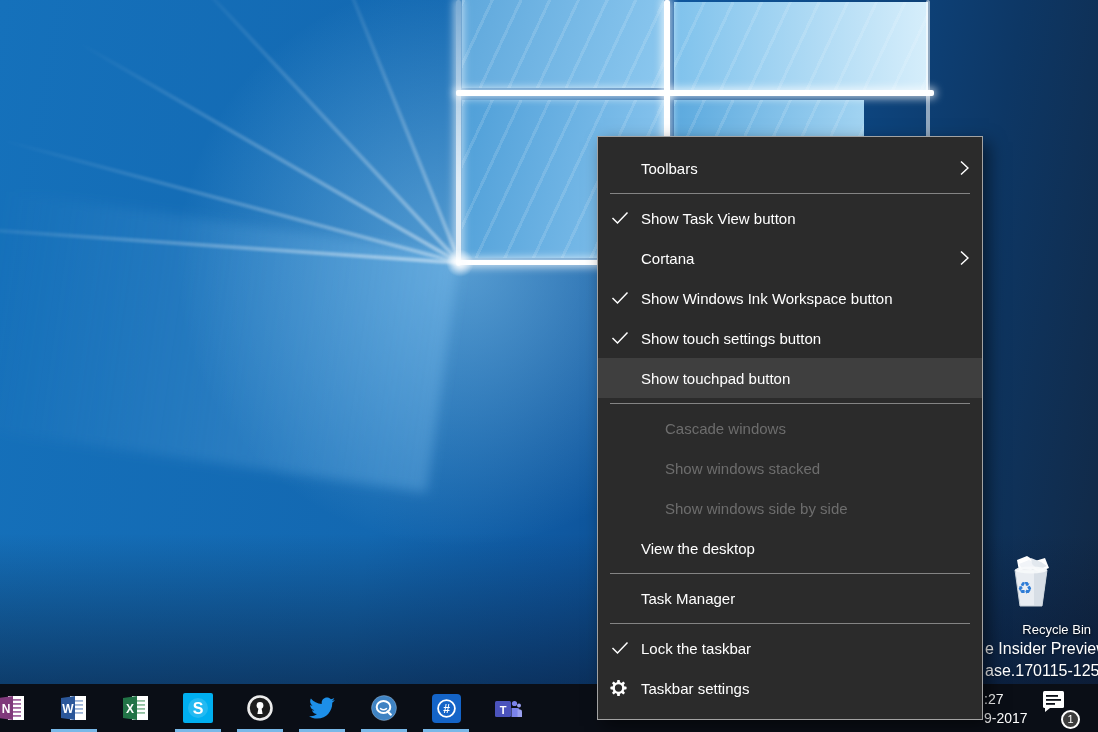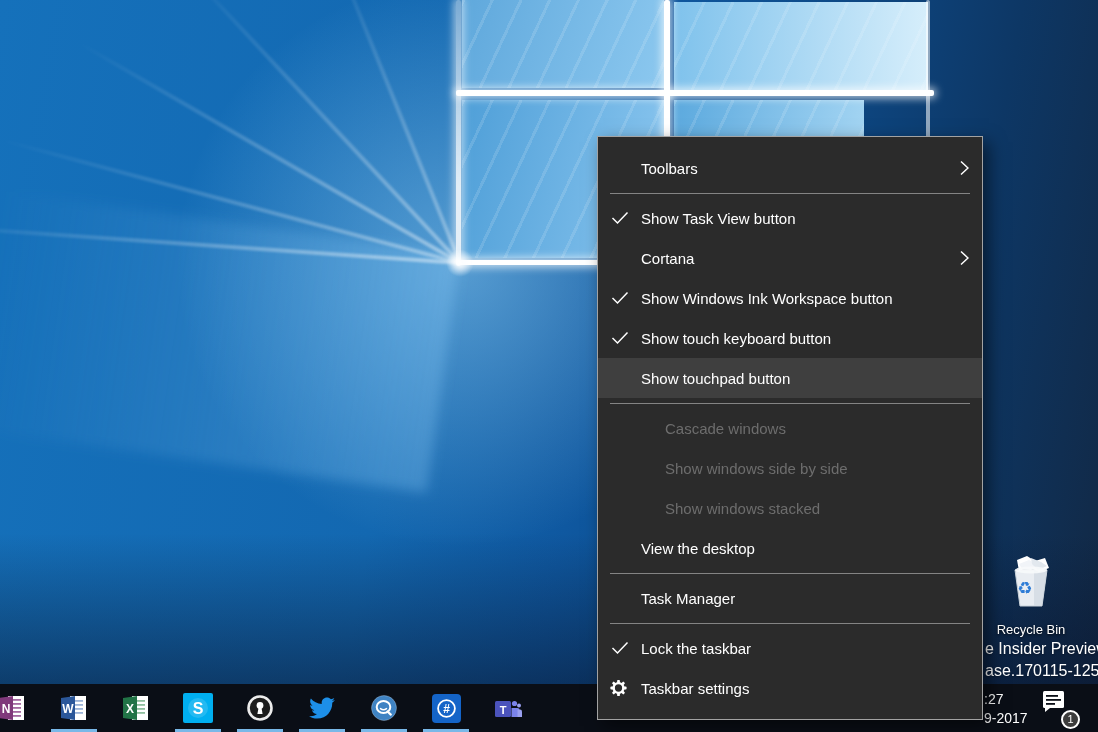--- a/index.html
+++ b/index.html
@@ -50,21 +50,21 @@
     background:linear-gradient(to left, rgba(140,205,250,.30), rgba(140,205,250,0) 72%);filter:blur(6px);}
   #beam-1{width:640px;transform:rotate(4deg);opacity:.55;}
   #beam-2{width:560px;transform:rotate(15deg);opacity:.45;}
   #beam-3{width:520px;transform:rotate(30deg);opacity:.5;}
   #beam-4{width:470px;transform:rotate(47deg);opacity:.45;}
   #beam-5{width:430px;transform:rotate(68deg);opacity:.4;}
   #beam-glow{position:absolute;left:-14px;top:-14px;width:28px;height:28px;border-radius:50%;
     background:radial-gradient(circle, rgba(255,255,255,.95), rgba(255,255,255,0) 70%);}
   
   #recycle-bin{position:absolute;left:1005px;top:554px;width:52px;height:58px;z-index:5;cursor:default;}
-  #recycle-bin-label{position:absolute;left:971px;top:622px;width:120px;text-align:center;
+  #recycle-bin-label{position:absolute;left:971px;top:622px;width:120px;text-align:right;
     color:#fff;font-size:13px;text-shadow:0 1px 3px rgba(0,0,0,.9);z-index:5;}
   .watermark{position:absolute;left:985px;color:var(--watermark-text,#ffffff);font-size:16px;z-index:5;
     text-shadow:0 1px 2px rgba(0,0,0,.35);white-space:nowrap;}
   #watermark-line1{top:640px;}
   #watermark-line2{top:662px;}
   
   #context-menu{
     position:absolute;left:597px;top:136px;width:386px;box-sizing:border-box;
     background:var(--menu-bg,#2b2b2b);
     border:1px solid var(--menu-border,#a3a3a3);
@@ -173,42 +173,42 @@
     </svg>
 
     <span class="menu-label">Show Windows Ink Workspace button</span>
 
   </div>
     <div class="menu-item checked">
     <svg class="menu-check" width="18" height="14" viewBox="0 0 18 14">
       <path d="M1.5 7 L6.5 12 L16.5 1.5" fill="none" stroke="currentColor" stroke-width="1.5"></path>
     </svg>
 
-    <span class="menu-label">Show touch keyboard button</span>
+    <span class="menu-label">Show touch settings button</span>
 
   </div>
     <div class="menu-item highlighted">
 
     <span class="menu-label">Show touchpad button</span>
 
   </div>
   <div class="menu-sep"></div>
 <div class="menu-item disabled">
 
     <span class="menu-label">Cascade windows</span>
 
   </div>
     <div class="menu-item disabled">
 
+    <span class="menu-label">Show windows stacked</span>
+
+  </div>
+    <div class="menu-item disabled">
+
     <span class="menu-label">Show windows side by side</span>
-
-  </div>
-    <div class="menu-item disabled">
-
-    <span class="menu-label">Show windows stacked</span>
 
   </div>
     <div class="menu-item">
 
     <span class="menu-label">View the desktop</span>
 
   </div>
   <div class="menu-sep"></div>
 <div class="menu-item">
 

